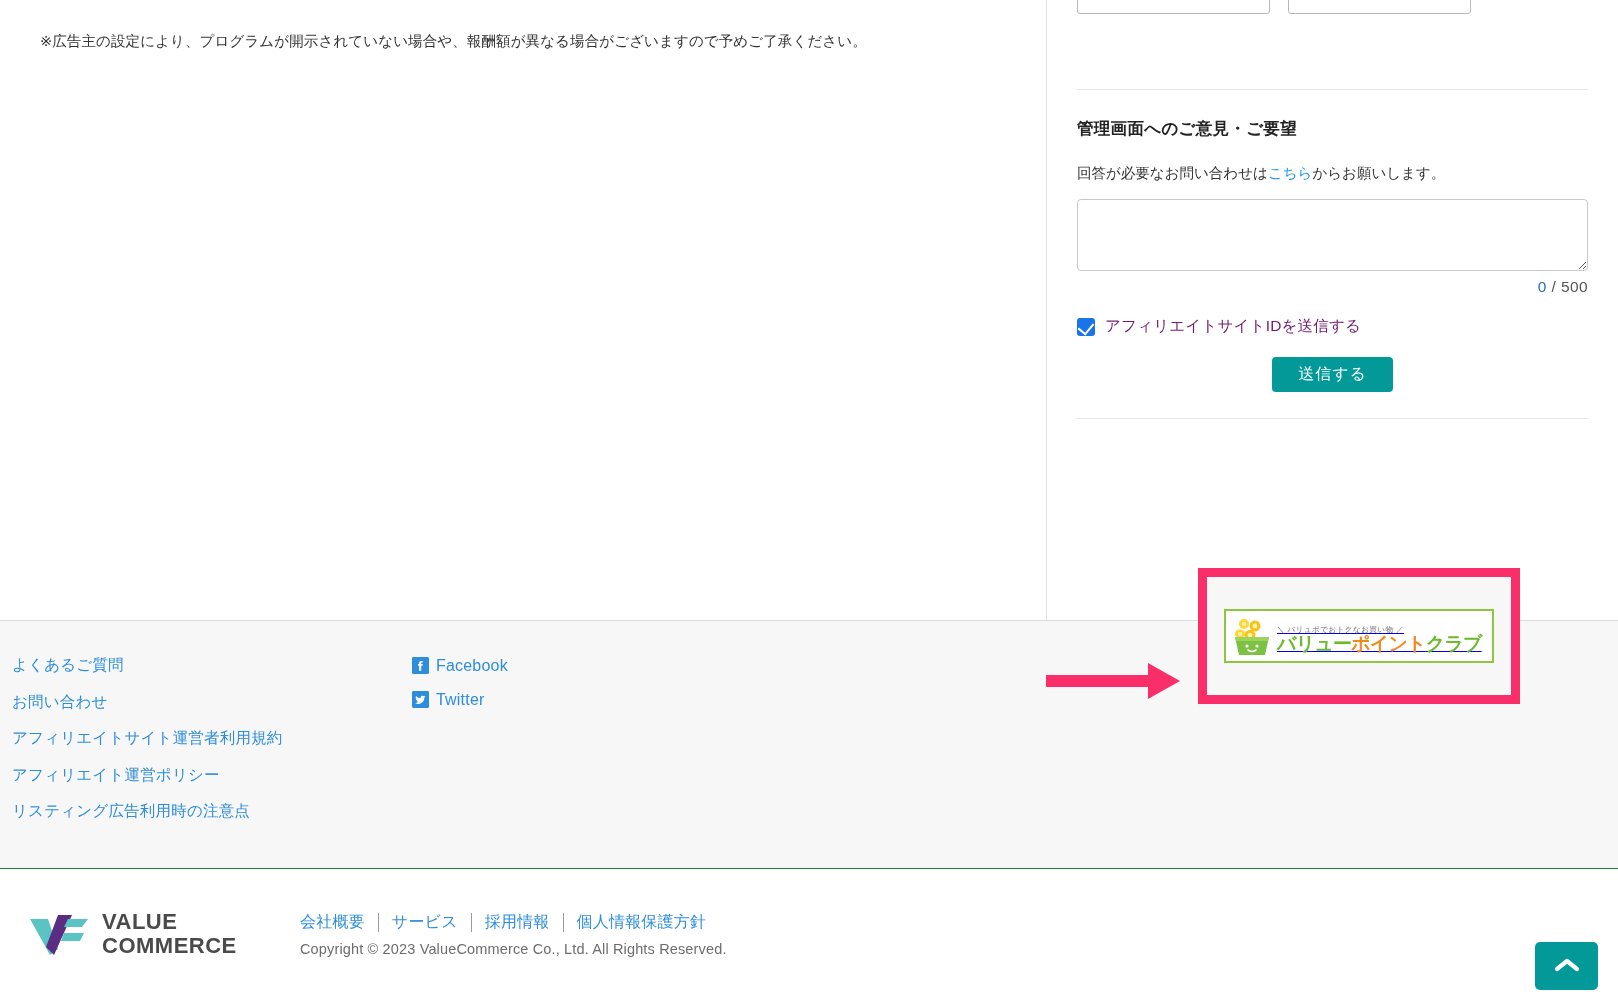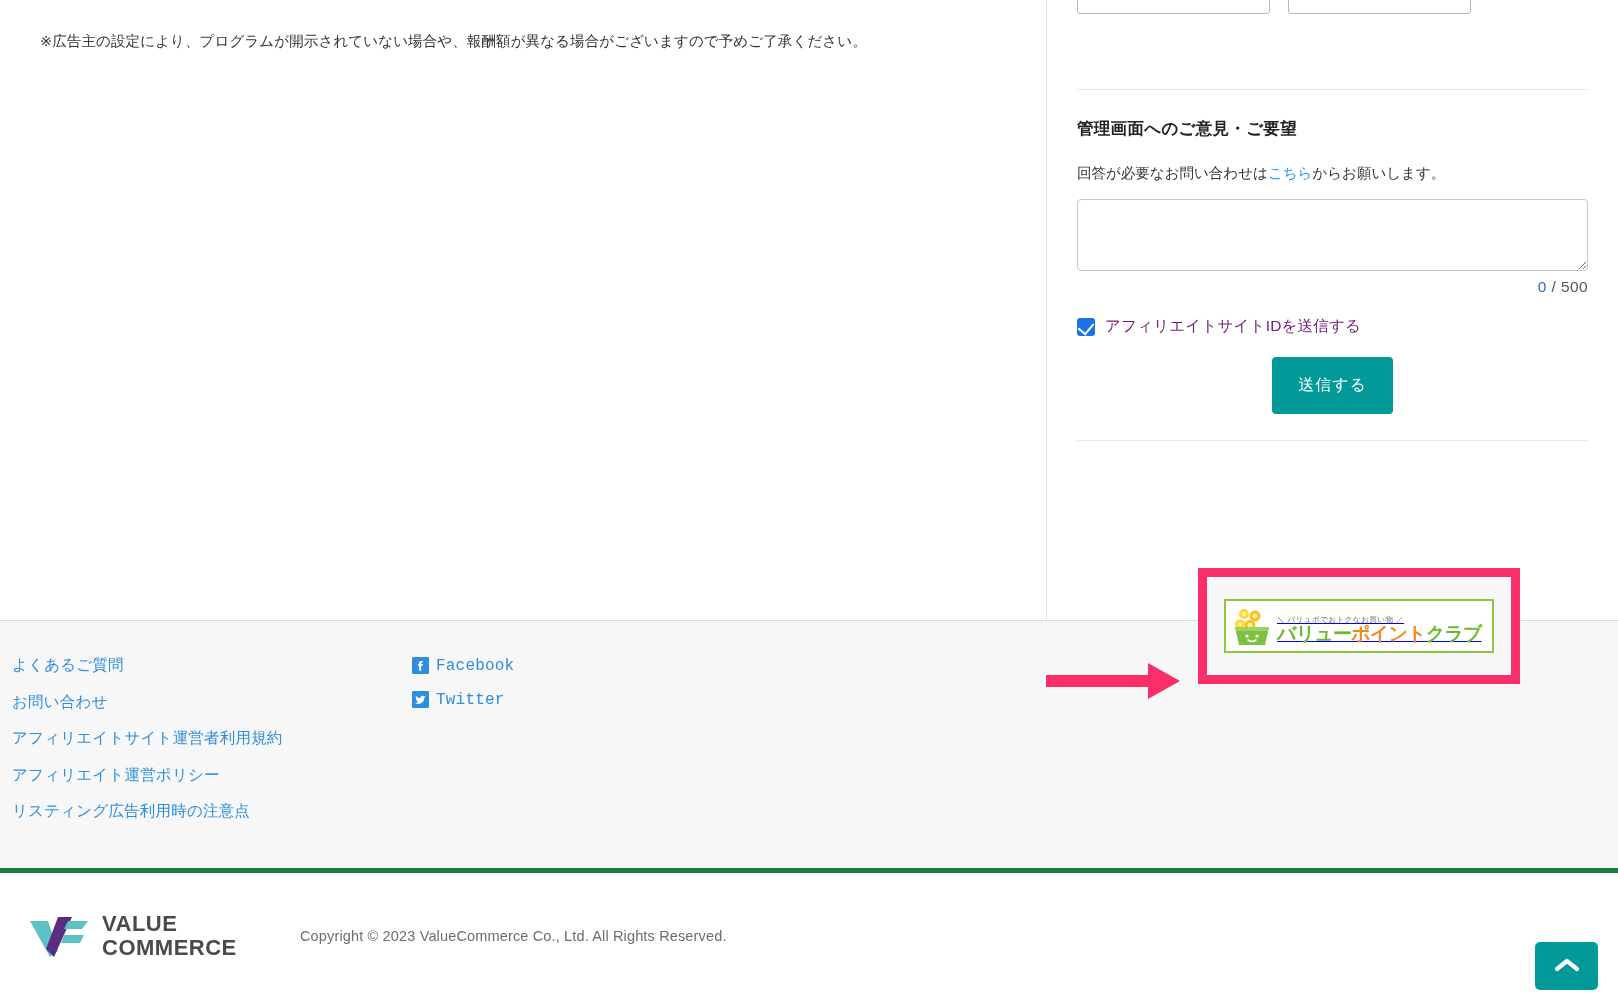--- a/index.html
+++ b/index.html
@@ -165,21 +165,21 @@
   }
 
   .submit-btn {
     display: inline-block;
     background: #039999;
     color: #fff;
     border: none;
     border-radius: 4px;
     font-size: 16px;
     font-family: "Liberation Sans", sans-serif;
-    padding: 18px 26px;
+    padding: 7px 26px;
     letter-spacing: 1px;
     cursor: pointer;
   }
 
   .side-bottom-divider {
     height: 1px;
     background: #e6e6e6;
     margin-top: 26px;
   }
 
@@ -193,21 +193,21 @@
   }
 
   .flink-cols {
     display: flex;
     padding-left: 12px;
   }
 
   .flink-col { }
   .flink-col.c1 { width: 405px; padding-left: 0px; }
   .flink-col.c2 { width: 400px; }
-  .flink-col.c3 { width: 235px; font-family: Liberation Mono, monospace; }
+  .flink-col.c3 { width: 235px; }
 
   .flink-col a {
     display: block;
     color: #2e8ddd;
     text-decoration: none;
     font-size: 15.5px;
     line-height: 1;
     margin-bottom: 21px;
     letter-spacing: 0.2px;
   }
@@ -245,21 +245,21 @@
     height: 46px;
     pointer-events: none;
   }
 
   
   .anno-box {
     position: absolute;
     left: 1198px;
     top: -53px;
     width: 322px;
-    height: 116px;
+    height: 136px;
     border: 9px solid #fa2f69;
     background: #f7f7f7;
     display: flex;
     align-items: center;
     justify-content: center;
   }
 
   .vpc-banner {
     width: 270px;
     height: 54px;
@@ -301,21 +301,21 @@
     margin-top: 2px;
     transform: scaleX(0.96);
     transform-origin: left center;
   }
   .vpc-name .g { color: #6cb92d; }
   .vpc-name .o { color: #f08a1c; }
 
   
   .footer-bottom {
     background: #ffffff;
-    border-top: 5px solid #15803d;
+    border-top: 1px solid #15803d;
     height: 131px;
     display: flex;
     align-items: center;
     padding-left: 28px;
     position: relative;
   }
 
   .vc-logo {
     display: flex;
     align-items: center;
@@ -514,20 +514,29 @@
         <path d="M36 22 L56 22 L52 30 L33 30 Z" fill="#5bc3c3"></path>
       </svg>
     </span>
     <span class="vc-logo-text">
       <span>VALUE</span><br>
       <span>COMMERCE</span>
     </span>
   </div>
 
   <div class="corp-block">
+    <div class="corp-links">
+      <a href="#">会社概要</a>
+      <span class="sep"></span>
+      <a href="#">サービス</a>
+      <span class="sep"></span>
+      <a href="#">採用情報</a>
+      <span class="sep"></span>
+      <a href="#">個人情報保護方針</a>
+    </div>
     <div class="copyright">Copyright © 2023 ValueCommerce Co., Ltd. All Rights Reserved.</div>
   </div>
 
   <button class="to-top">
     <span>
       <svg width="26" height="16" viewBox="0 0 26 16" aria-hidden="true">
         <path d="M3 12 L13 4 L23 12" stroke="#ffffff" stroke-width="4.2" fill="none" stroke-linecap="round" stroke-linejoin="round"></path>
       </svg>
     </span>
   </button>

